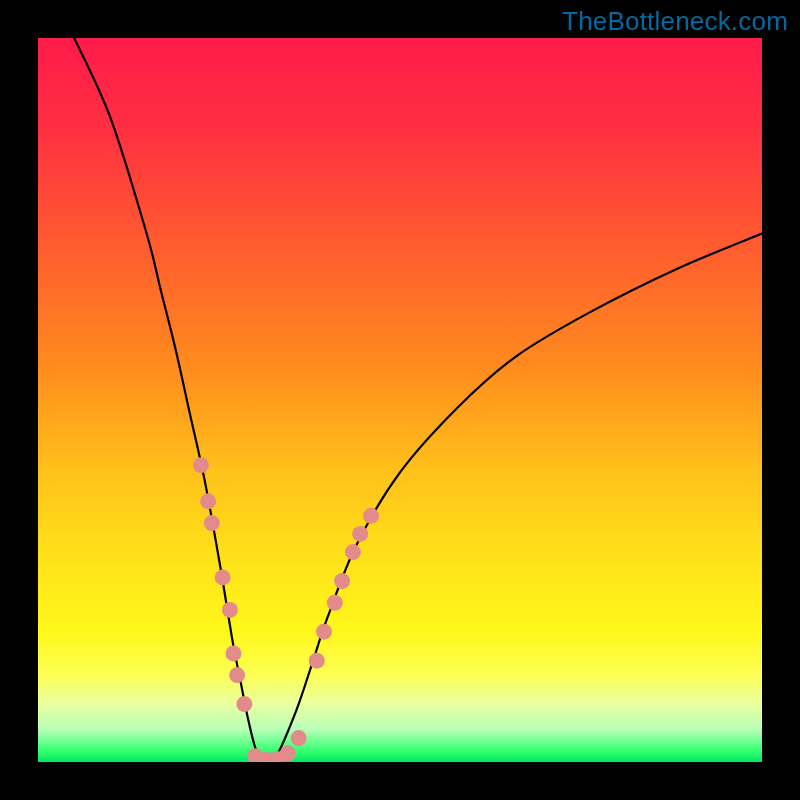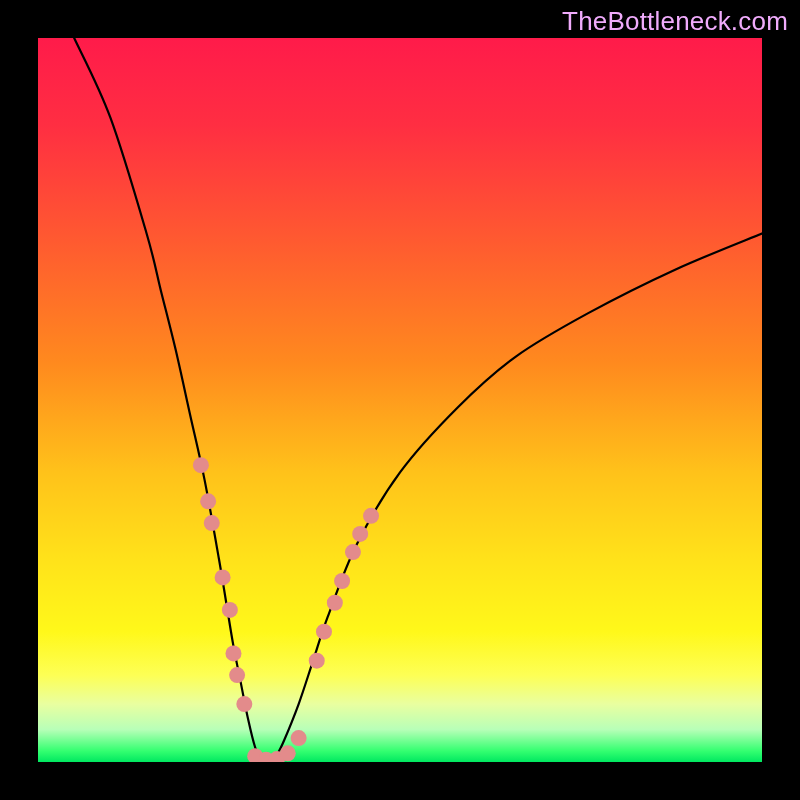--- a/index.html
+++ b/index.html
@@ -39,21 +39,21 @@
     top: 0;
     width: 100%;
     height: 100%;
   }
   .watermark {
     position: absolute;
     top: 6px;
     right: 12px;
     font-family: Arial, Helvetica, sans-serif;
     font-size: 26px;
-    color: #f0abfc;
+    color: #0369a1;
     letter-spacing: 0.2px;
     user-select: none;
   }
 </style>
 </head>
 <body>
 
 <div class="frame">
 
   <div class="plot">

